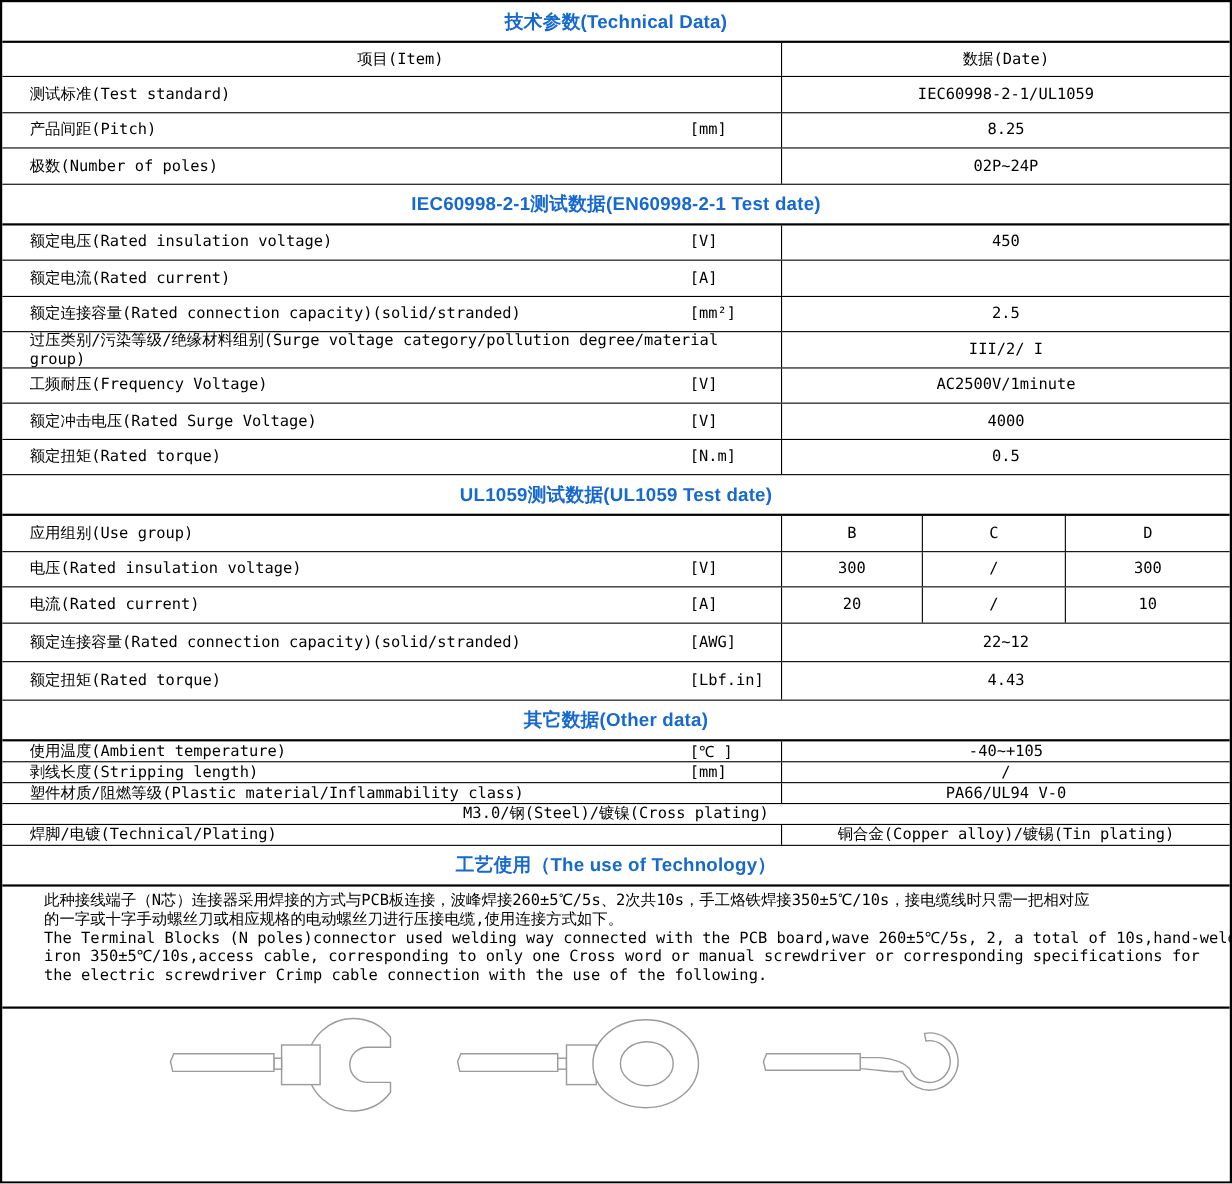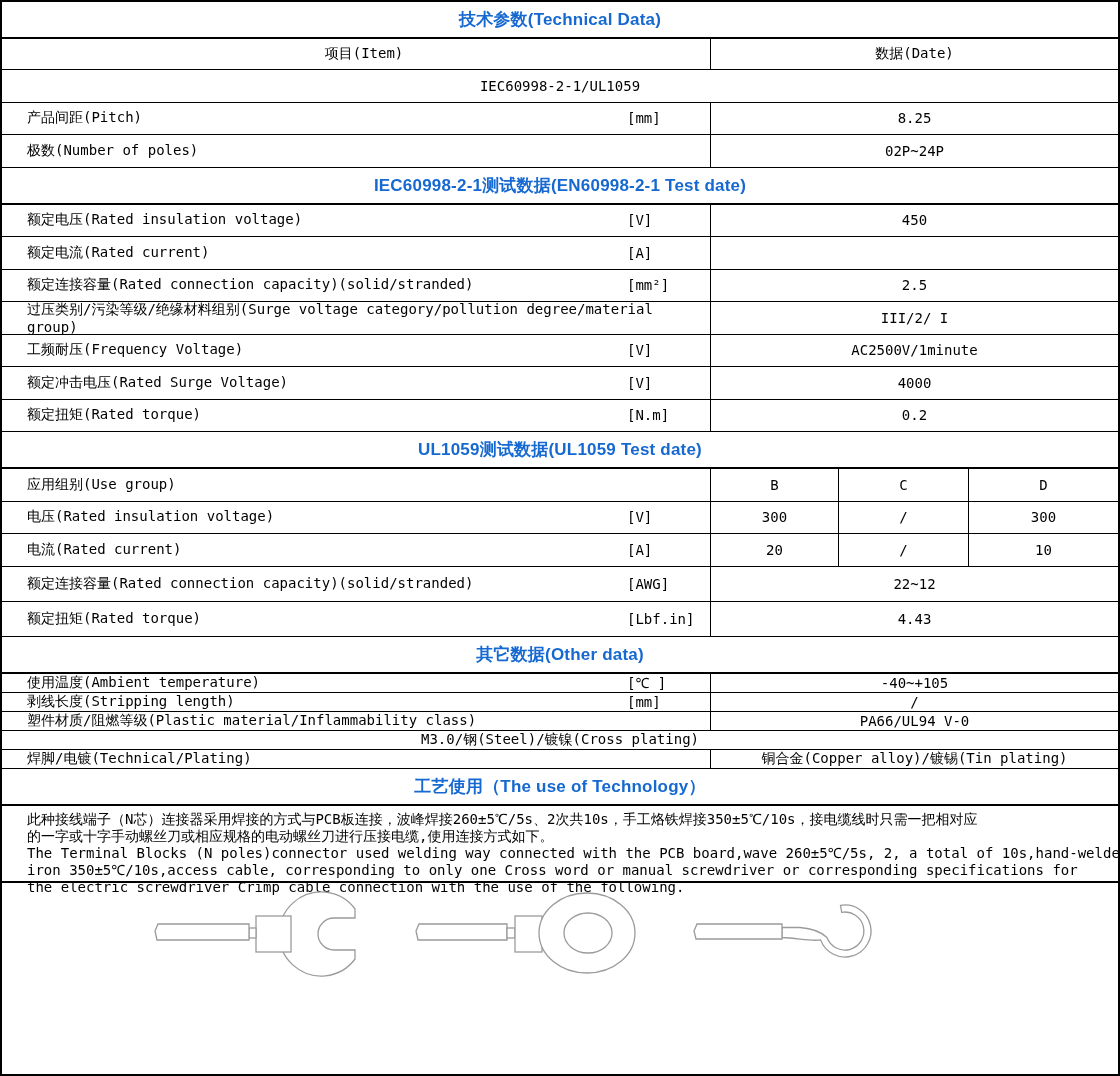--- a/index.html
+++ b/index.html
@@ -18,41 +18,45 @@
     font-family:"Liberation Sans","DejaVu Sans",sans-serif;letter-spacing:.2px;
   }
   .ci{width:709px;box-sizing:border-box;border-right:1px solid #000;
       display:flex;align-items:center;padding-left:25px;position:relative;}
   .ci.center{justify-content:center;padding-left:16px;}
   .unit{position:absolute;left:625px;white-space:nowrap;}
   .cv{flex:1;display:flex;align-items:center;justify-content:center;text-align:right;}
   .subv{box-sizing:border-box;border-right:1px solid #000;display:flex;align-items:center;justify-content:center;}
   .w1{width:128px}.w2{width:130px}
   .subv.last{border-right:none;flex:1;}
-  .para{height:77px;box-sizing:border-box;border-bottom:2px solid #000;
-        padding:5px 12px 0 25px;line-height:17px;}
+  .para{height:111px;box-sizing:border-box;border-bottom:2px solid #000;
+        padding:5px 12px 0 38px;line-height:17px;}
   .para div{white-space:nowrap;}
   .draw{height:98px;position:relative;}
   .draw svg{display:block;}
 </style>
 </head>
 <body>
 
 <div class="sheet">
 
   <div class="row sect h37" style="border-top:none;">
     <div class="t">技术参数(Technical Data)</div>
   </div>
 
   <div class="row h31">
     <div class="ci center">项目(Item)</div>
     <div class="cv">数据(Date)</div>
   </div>
 
   <div class="row h32">
+    <div class="ci">
+      <span>测试标准(Test standard)</span>
+      <span class="unit"></span>
+    </div>
     <div class="cv">IEC60998-2-1/UL1059</div>
   </div>
   <div class="row h32">
     <div class="ci">
       <span>产品间距(Pitch)</span>
       <span class="unit">[mm]</span>
     </div>
     <div class="cv">8.25</div>
   </div>
   <div class="row h32">
@@ -106,21 +110,21 @@
       <span>额定冲击电压(Rated Surge Voltage)</span>
       <span class="unit">[V]</span>
     </div>
     <div class="cv">4000</div>
   </div>
   <div class="row h32">
     <div class="ci">
       <span>额定扭矩(Rated torque)</span>
       <span class="unit">[N.m]</span>
     </div>
-    <div class="cv">0.2</div>
+    <div class="cv">0.5</div>
   </div>
 
   <div class="row sect h37">
     <div class="t">UL1059测试数据(UL1059 Test date)</div>
   </div>
 
   <div class="row h32">
     <div class="ci">
       <span>应用组别(Use group)</span>
     </div>

